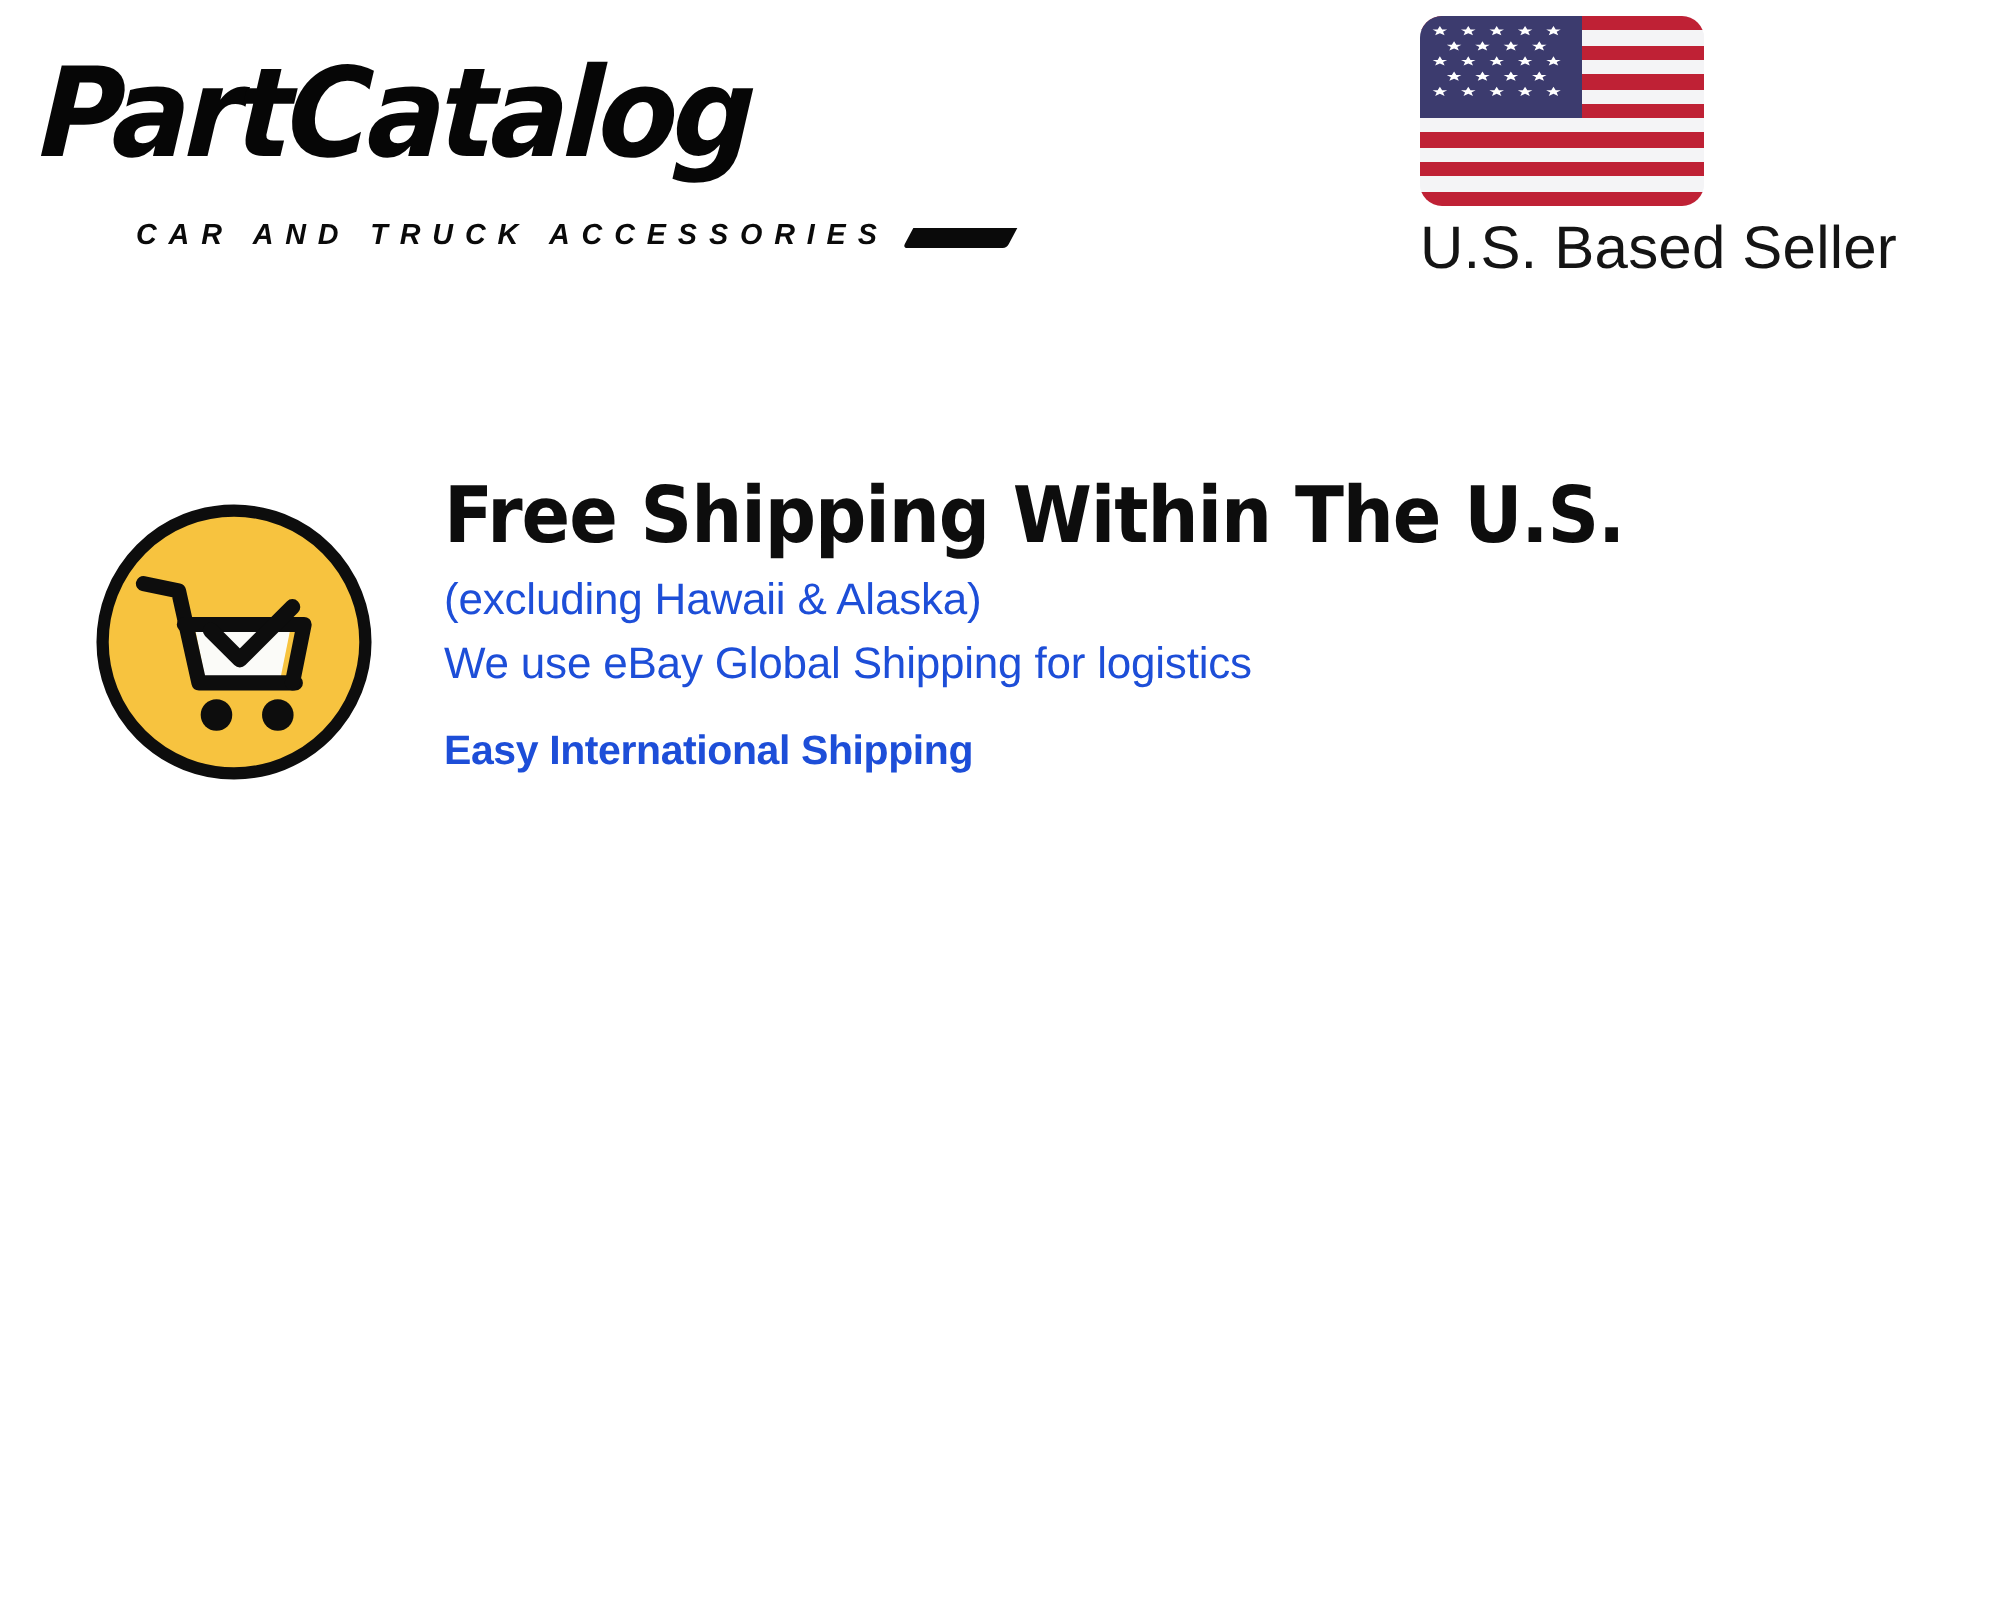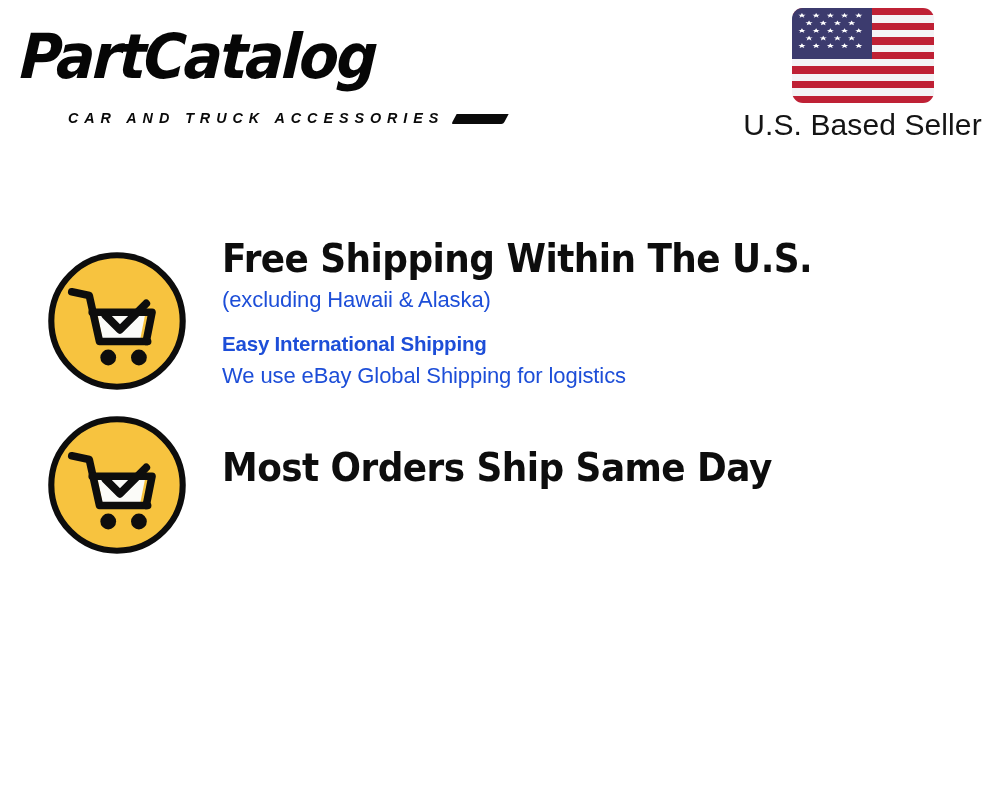--- a/index.html
+++ b/index.html
@@ -69,24 +69,24 @@
     width: 52px;
     height: 10px;
     background: #0a0a0a;
     transform: skewX(-28deg);
     border-radius: 0 0 2px 2px;
   }
 
   
   #seller-badge {
     position: absolute;
-    right: 0;
+    right: 15px;
     top: 8px;
     width: 275px;
-    text-align: center;
+    text-align: left;
   }
   #us-flag {
     width: 142px;
     height: 95px;
     border-radius: 11px;
     overflow: hidden;
     position: relative;
     display: inline-block;
     background: #f4f4f6;
     vertical-align: top;
@@ -266,36 +266,20 @@
         <path d="M19,30 L31,32.5 L38,64 L71,64" fill="none" stroke="#0d0d0d" stroke-width="5.2" stroke-linecap="round" stroke-linejoin="round"></path>
         <path d="M33,44 L74,44 L70,64" fill="none" stroke="#0d0d0d" stroke-width="5.2" stroke-linecap="round" stroke-linejoin="round"></path>
         <path d="M42,46 L52,56 L70,38" fill="none" stroke="#0d0d0d" stroke-width="5.4" stroke-linecap="round" stroke-linejoin="round"></path>
         <circle cx="44" cy="75" r="5.4" fill="#0d0d0d"></circle>
         <circle cx="65" cy="75" r="5.4" fill="#0d0d0d"></circle>
       </svg>
     </div>
     <div class="feature-text">
       <div class="feature-heading">Free Shipping Within The U.S.</div>
       <div class="feature-sub">(excluding Hawaii &amp; Alaska)</div>
+      <div class="feature-sub">We use eBay Global Shipping for logistics</div>
       <div class="feature-sub strong sub-intl">Easy International Shipping</div>
-      <div class="feature-sub">We use eBay Global Shipping for logistics</div>
     </div>
   </div>
 
 
-  <div class="feature-row" id="row-same-day">
-    <div class="feature-icon">
-      <svg class="icon-circle" viewBox="0 0 100 100">
-        <circle cx="50" cy="50" r="45" fill="#f7c33f" stroke="#0d0d0d" stroke-width="4.2"></circle>
-        <polygon points="36,42 70,42 66,62 40,62" fill="#fbfbf8"></polygon>
-        <path d="M19,30 L31,32.5 L38,64 L71,64" fill="none" stroke="#0d0d0d" stroke-width="5.2" stroke-linecap="round" stroke-linejoin="round"></path>
-        <path d="M33,44 L74,44 L70,64" fill="none" stroke="#0d0d0d" stroke-width="5.2" stroke-linecap="round" stroke-linejoin="round"></path>
-        <path d="M42,46 L52,56 L70,38" fill="none" stroke="#0d0d0d" stroke-width="5.4" stroke-linecap="round" stroke-linejoin="round"></path>
-        <circle cx="44" cy="75" r="5.4" fill="#0d0d0d"></circle>
-        <circle cx="65" cy="75" r="5.4" fill="#0d0d0d"></circle>
-      </svg>
-    </div>
-    <div class="feature-text">
-      <div class="feature-heading">Most Orders Ship Same Day</div>
-    </div>
-  </div>
 
 </div>
 
 </body></html>

